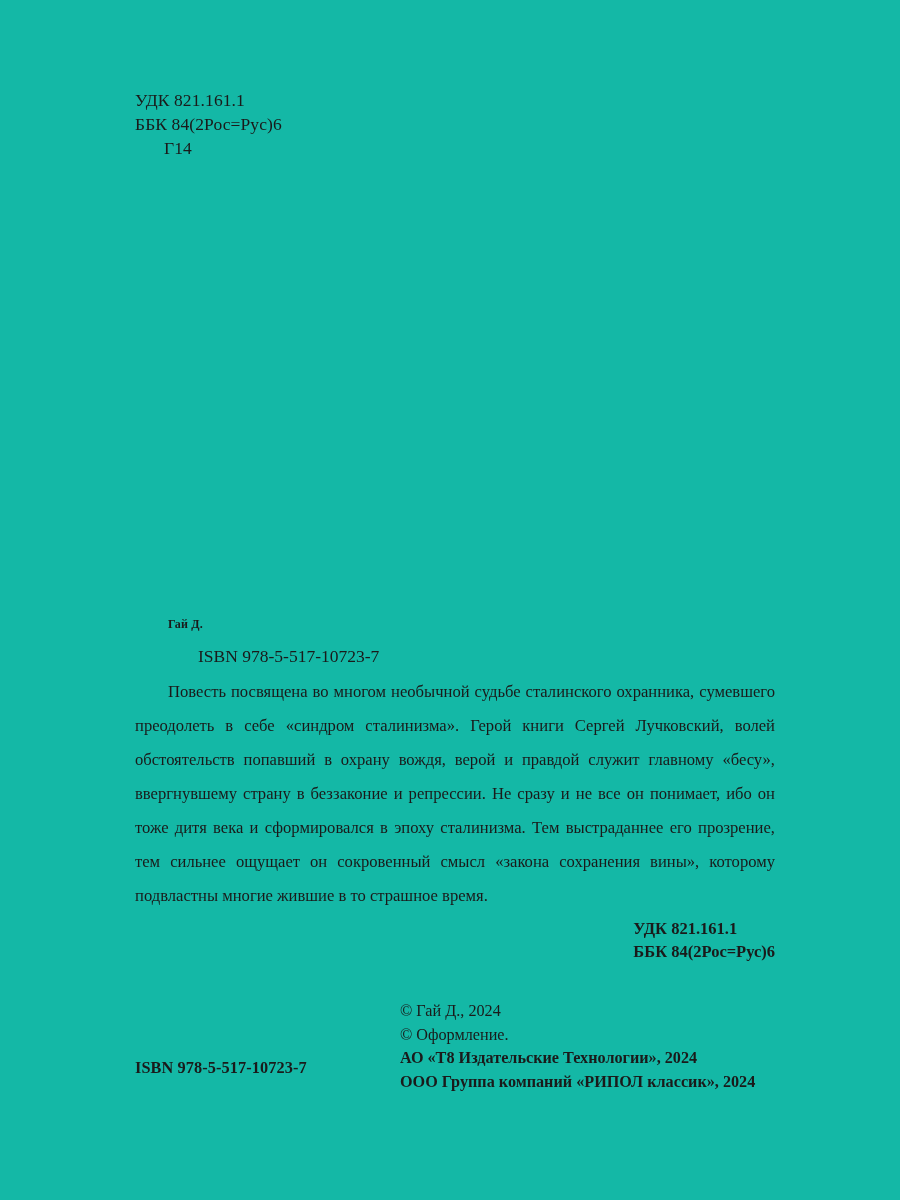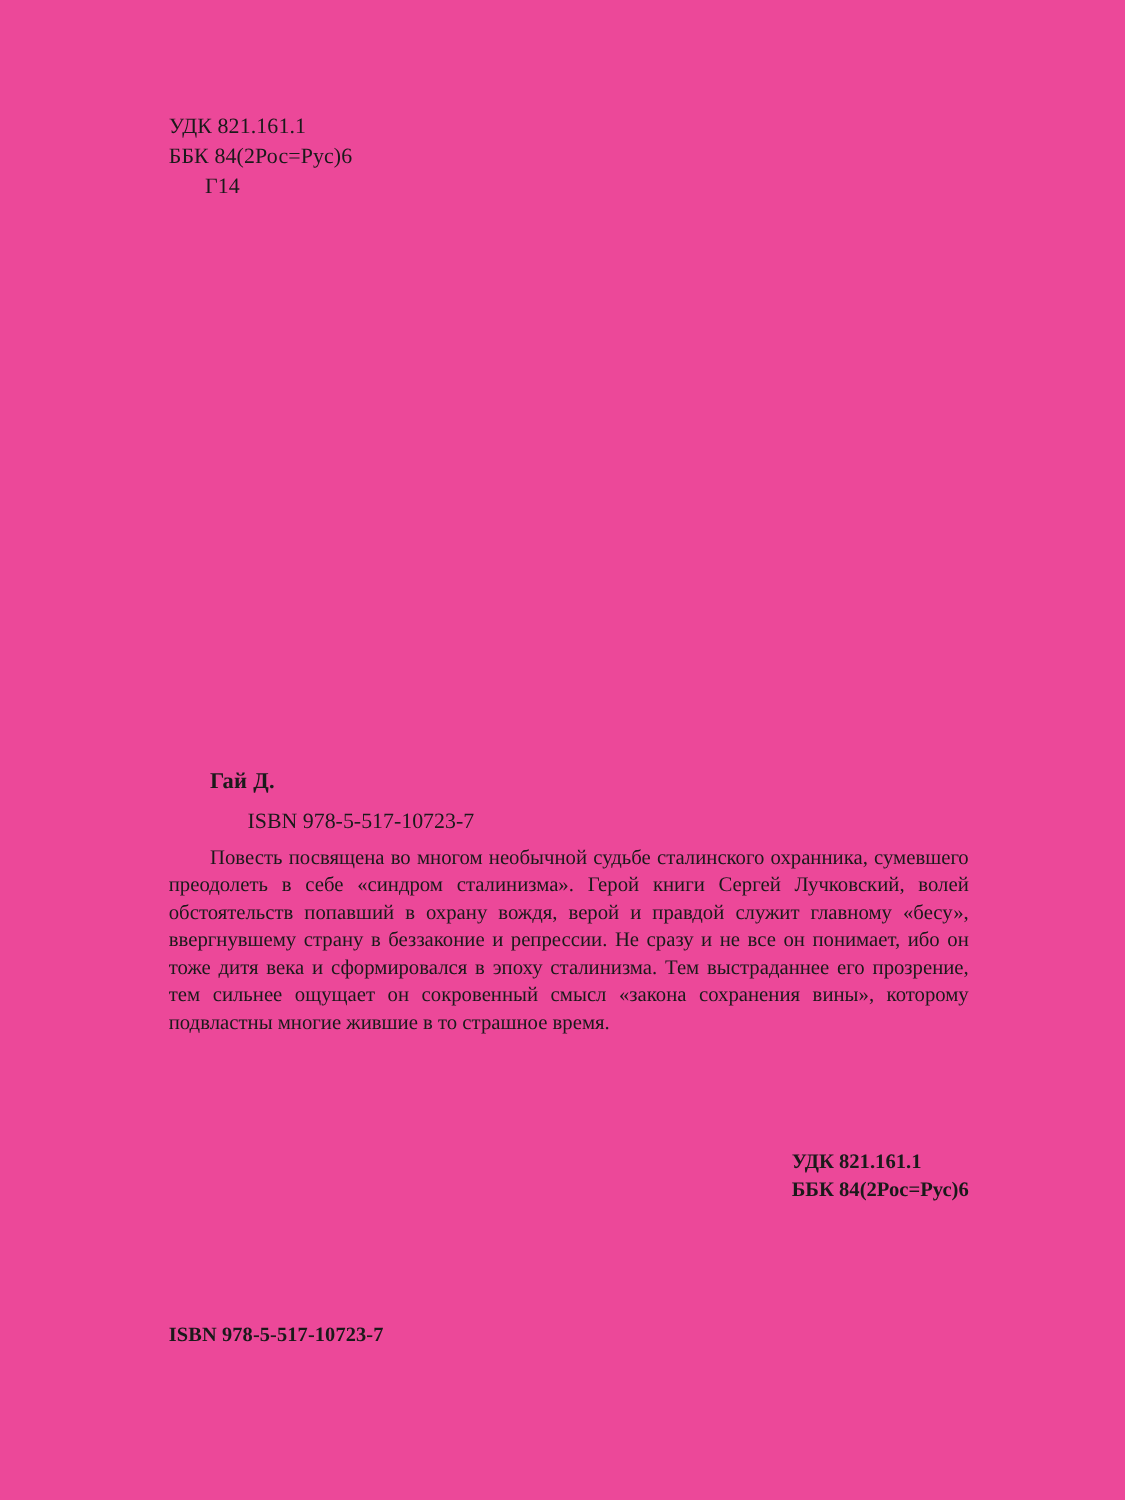--- a/index.html
+++ b/index.html
@@ -14,21 +14,21 @@
     color: #1a1a1a;
     position: relative;
     overflow: hidden;
   }
   .page {
     position: absolute;
     left: 0;
     top: 0;
     width: 900px;
     height: 1200px;
-    background: #ec4899;
+    background: #14b8a6;
   }
 
   
   .udk-block {
     position: absolute;
     left: 135px;
     top: 88px;
     font-size: 17.5px;
     line-height: 24px;
     letter-spacing: 0.1px;
@@ -45,21 +45,21 @@
     position: absolute;
     left: 135px;
     top: 612px;
     width: 640px;
     font-size: 17.5px;
     line-height: 25.5px;
   }
   .author {
     font-weight: bold;
     margin-left: 33px;
-    font-size: 18px;
+    font-size: 12px;
     letter-spacing: 0.2px;
   }
   .desc {
     margin-top: 4px;
     text-align: justify;
     text-justify: inter-word;
     position: relative;
   }
   .desc .code {
     display: inline-block;
@@ -70,21 +70,21 @@
     padding-left: 63px;
     font-size: 17.5px;
   }
 
   
   .annotation {
     margin-top: 6px;
     text-align: justify;
     text-justify: inter-word;
     font-size: 16.6px;
-    line-height: 22px;
+    line-height: 34px;
     text-indent: 33px;
     hyphens: manual;
   }
 
   
   .udk-repeat {
     position: absolute;
     right: 125px;
     top: 917px;
     text-align: left;
@@ -131,16 +131,22 @@
     <div class="author">Гай Д.</div>
     <div class="isbn-line">ISBN 978-5-517-10723-7</div>
     <div class="annotation">Повесть посвящена во многом необычной судьбе сталинского охранника, сумевшего преодолеть в себе «синдром сталинизма». Герой книги Сергей Лучковский, волей обстоятельств попавший в охрану вождя, верой и правдой служит главному «бесу», ввергнувшему страну в беззаконие и репрессии. Не сразу и не все он понимает, ибо он тоже дитя века и сформировался в эпоху сталинизма. Тем выстраданнее его прозрение, тем сильнее ощущает он сокровенный смысл «закона сохранения вины», которому подвластны многие жившие в то страшное время.</div>
   </div>
 
   <div class="udk-repeat">
     <div>УДК 821.161.1</div>
     <div>ББК 84(2Рос=Рус)6</div>
   </div>
 
+  <div class="copyright">
+    <div class="c-light">© Гай Д., 2024</div>
+    <div class="c-light">© Оформление.</div>
+    <div>АО «Т8 Издательские Технологии», 2024</div>
+    <div>ООО Группа компаний «РИПОЛ классик», 2024</div>
+  </div>
 
   <div class="isbn-bottom">ISBN 978-5-517-10723-7</div>
 
 </div>
 
 </body></html>

